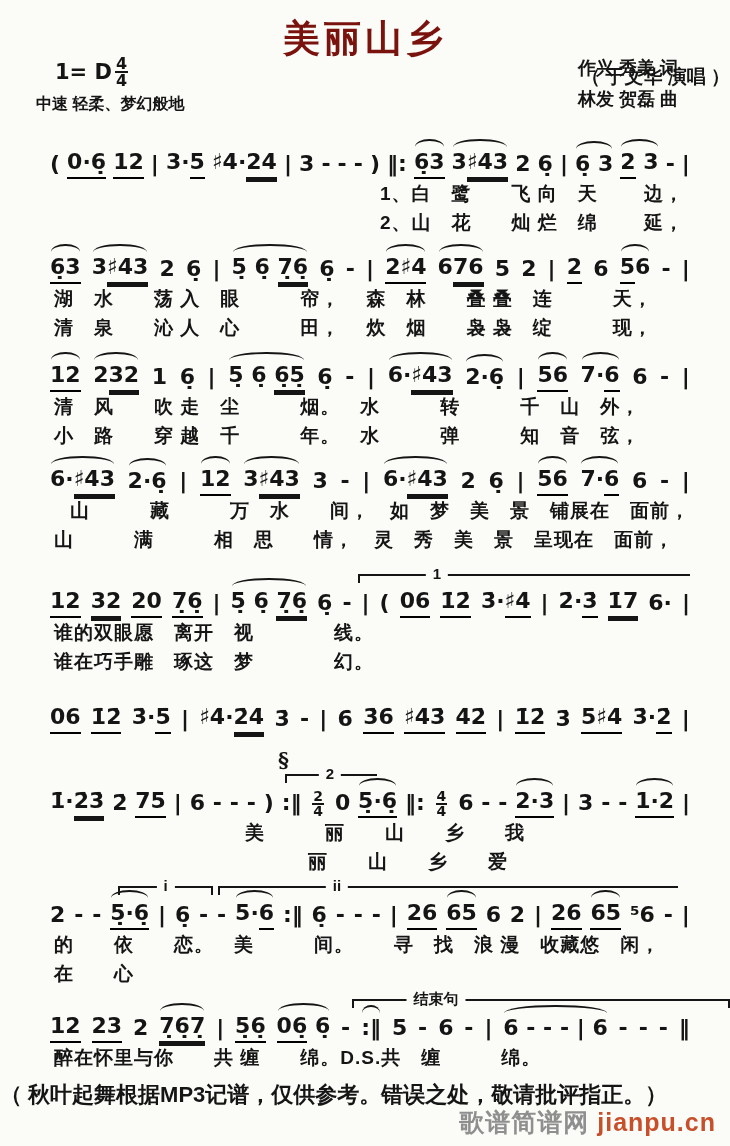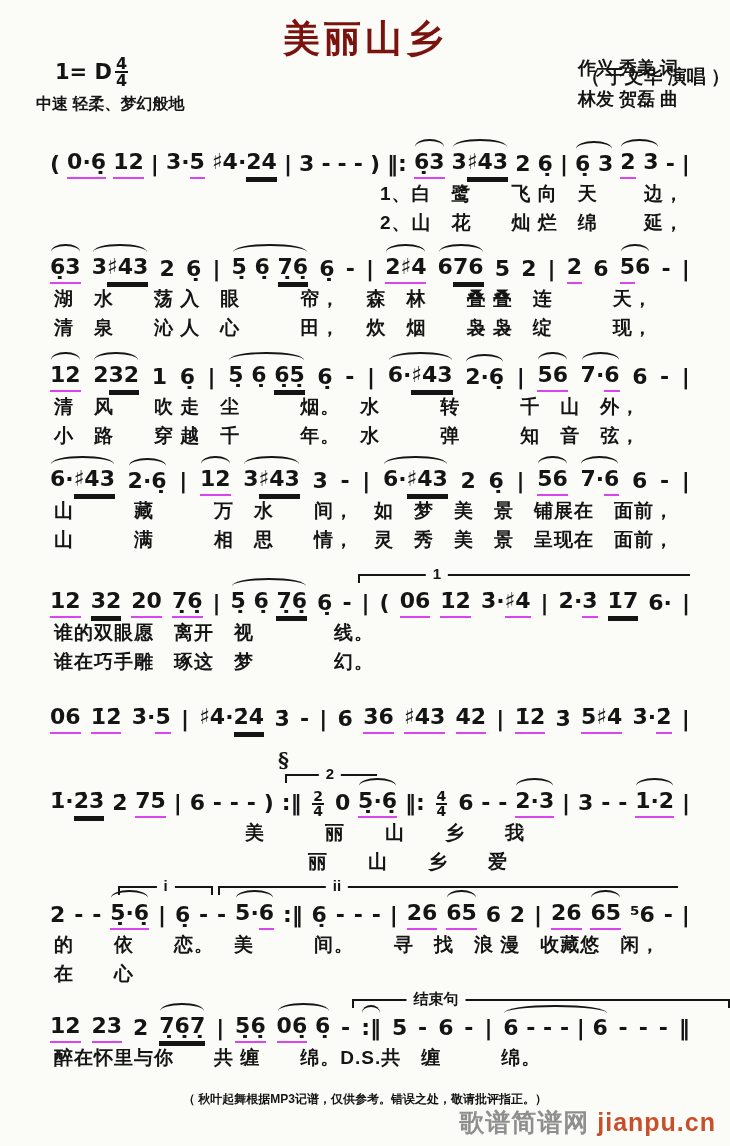--- a/index.html
+++ b/index.html
@@ -22,40 +22,40 @@
   
   .score{margin:0 40px 0 50px;}
   .sys{position:relative;}
   .s1{margin-top:5px}.s2{margin-top:13px}.s3{margin-top:16px}.s4{margin-top:12px}
   .s5{margin-top:10px}.s6{margin-top:24px}.s7{margin-top:30px}.s8{margin-top:0}
   .s9{margin-top:1px}
   .notation{display:flex;justify-content:space-between;align-items:flex-end;
     font-family:"DejaVu Sans",sans-serif;font-weight:bold;font-size:22px;
     line-height:30px;height:34px;white-space:pre;}
   .tok{display:inline-block;position:relative;}
-  .u1{display:inline-block;border-bottom:2px solid #d946ef;}
+  .u1{display:inline-block;border-bottom:2px solid #000000;}
   .u2{display:inline-block;border-bottom:2px solid #151515;box-shadow:0 3px 0 #151515;}
   .slur{display:inline-block;position:relative;}
   .slur::before{content:"";position:absolute;left:1px;right:1px;top:-8px;height:6px;
     border-top:2px solid #151515;border-radius:50% 50% 0 0/100% 100% 0 0;}
   .ts{display:inline-flex;flex-direction:column;align-items:center;
     font-size:14px;line-height:13px;vertical-align:-5px;margin:0 3px;}
   .ts .num{border-bottom:2px solid #151515;padding:0 1px;}
   .lyric{font-size:19px;font-weight:600;line-height:29px;height:29px;
     white-space:pre;letter-spacing:1px;}
   .bracketrow{position:relative;height:20px;}
   .volta{position:absolute;top:10px;height:8px;border-top:2px solid #151515;}
   .volta.tick-l::before{content:"";position:absolute;left:0;top:-2px;width:2px;height:9px;background:#151515;}
   .volta.tick-r::after{content:"";position:absolute;right:0;top:-2px;width:2px;height:9px;background:#151515;}
   .vlabel{position:absolute;top:-11px;transform:translateX(-50%);background:#fbfbf8;
     padding:0 7px;font-size:15px;font-weight:bold;line-height:18px;white-space:nowrap;}
   .segno{position:absolute;top:-17px;font-size:21px;font-weight:bold;
     font-family:"DejaVu Serif",serif;}
   
-  .footer{margin-top:19px;text-align:center;font-size:12px;font-weight:bold;}
+  .footer{margin-top:8px;font-size:22px;font-weight:bold;}
   .watermark{position:absolute;right:14px;top:1106px;font-size:25px;letter-spacing:1px;}
   .wm-site{font-weight:600;}
   .wm-url{font-weight:bold;}
 </style>
 </head>
 <body style="background: rgb(251, 251, 248); color: rgb(21, 21, 21);">
 
 <div class="header">
   <div class="title" style="color: rgb(122, 18, 13);">美丽山乡</div>
   <div class="subtitle">（ 于文华 演唱 ）</div>
@@ -84,21 +84,21 @@
       <div class="lyric" style="padding-left: 4px;">湖　水　　荡 入　眼　　　帘，　 森　林　　叠 叠　连　　　天，</div>
       <div class="lyric" style="padding-left: 4px;">清　泉　　沁 人　心　　　田，　 炊　烟　　袅 袅　绽　　　现，</div>
     </div>
     <div class="sys s3">
       <div class="notation"><span class="tok"><span class="slur"><span class="u1">12</span></span></span><span class="tok"><span class="slur">2<span class="u2">32</span></span></span><span class="tok">1</span><span class="tok">6̣</span><span class="tok">|</span><span class="tok"><span class="slur">5̣ 6̣ <span class="u2">6̣5̣</span></span></span><span class="tok">6̣</span><span class="tok">-</span><span class="tok">|</span><span class="tok"><span class="slur">6·<span class="u2">♯43</span></span></span><span class="tok"><span class="slur">2·6̣</span></span><span class="tok">|</span><span class="tok"><span class="slur"><span class="u1">56</span></span></span><span class="tok"><span class="slur">7·<span class="u1">6</span></span></span><span class="tok">6</span><span class="tok">-</span><span class="tok">|</span></div>
       <div class="lyric" style="padding-left: 4px;">清　风　　吹 走　尘　　　烟。　水　　　转　　　千　山　外，</div>
       <div class="lyric" style="padding-left: 4px;">小　路　　穿 越　千　　　年。　水　　　弹　　　知　音　弦，</div>
     </div>
     <div class="sys s4">
       <div class="notation"><span class="tok"><span class="slur">6·<span class="u2">♯43</span></span></span><span class="tok"><span class="slur">2·6̣</span></span><span class="tok">|</span><span class="tok"><span class="slur"><span class="u1">12</span></span></span><span class="tok"><span class="slur">3<span class="u2">♯43</span></span></span><span class="tok">3</span><span class="tok">-</span><span class="tok">|</span><span class="tok"><span class="slur">6·<span class="u2">♯43</span></span></span><span class="tok">2</span><span class="tok">6̣</span><span class="tok">|</span><span class="tok"><span class="slur"><span class="u1">56</span></span></span><span class="tok"><span class="slur">7·<span class="u1">6</span></span></span><span class="tok">6</span><span class="tok">-</span><span class="tok">|</span></div>
-      <div class="lyric" style="padding-left: 4px;">山　　　藏　　　万　水　　间，　如　梦　美　景　铺展在　面前，</div>
+      <div class="lyric" style="padding-left: 4px; text-align: right;">山　　　藏　　　万　水　　间，　如　梦　美　景　铺展在　面前，</div>
       <div class="lyric" style="padding-left: 4px;">山　　　满　　　相　思　　情，　灵　秀　美　景　呈现在　面前，</div>
     </div>
     <div class="sys s5">
       <div class="bracketrow">
         <div class="volta tick-l" style="left: 308px; width: 332px;">
           <span class="vlabel" style="left: 79px;">1</span>
         </div>
       </div>
       <div class="notation"><span class="tok"><span class="u1">12</span></span><span class="tok"><span class="u2">32</span></span><span class="tok"><span class="u1">20</span></span><span class="tok"><span class="u1">7̣6̣</span></span><span class="tok">|</span><span class="tok"><span class="slur">5̣ 6̣ <span class="u2">7̣6̣</span></span></span><span class="tok">6̣</span><span class="tok">-</span><span class="tok">|</span><span class="tok">(</span><span class="tok"><span class="u1">06</span></span><span class="tok"><span class="u1">1̇2̇</span></span><span class="tok">3̇·<span class="u1">♯4̇</span></span><span class="tok">|</span><span class="tok">2̇·<span class="u1">3̇</span></span><span class="tok"><span class="u2">1̇7</span></span><span class="tok">6·</span><span class="tok">|</span></div>
       <div class="lyric" style="padding-left: 4px;">谁的双眼愿　离开　视　　　　线。</div>

